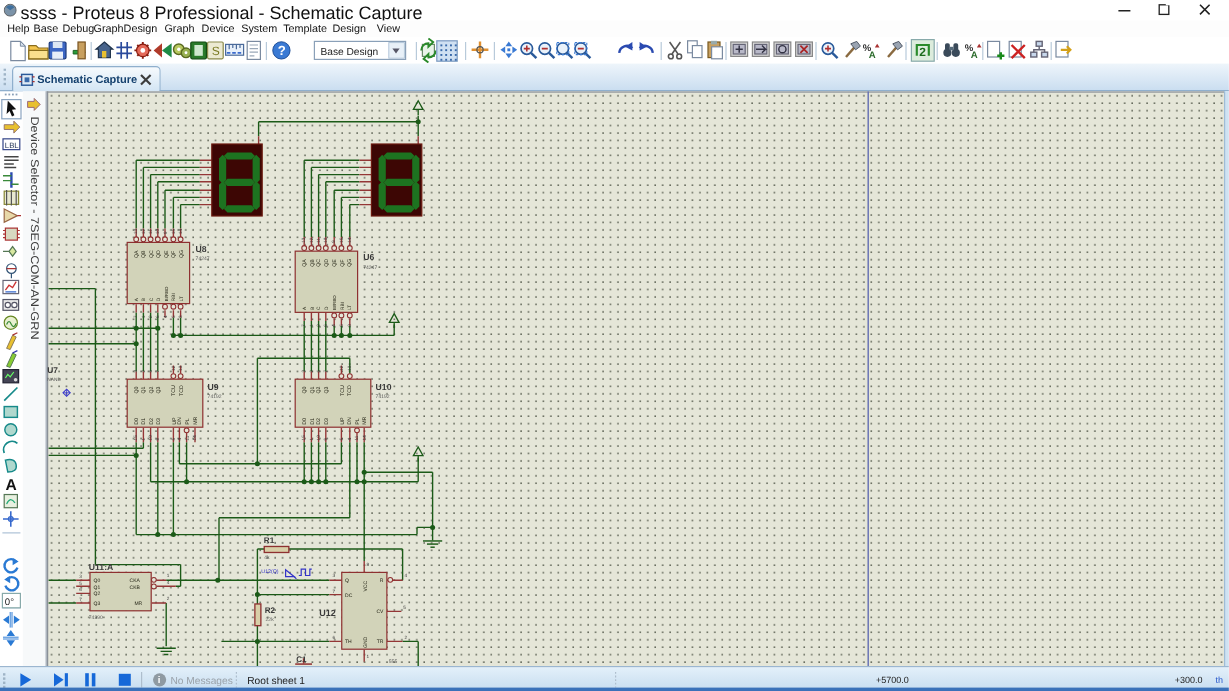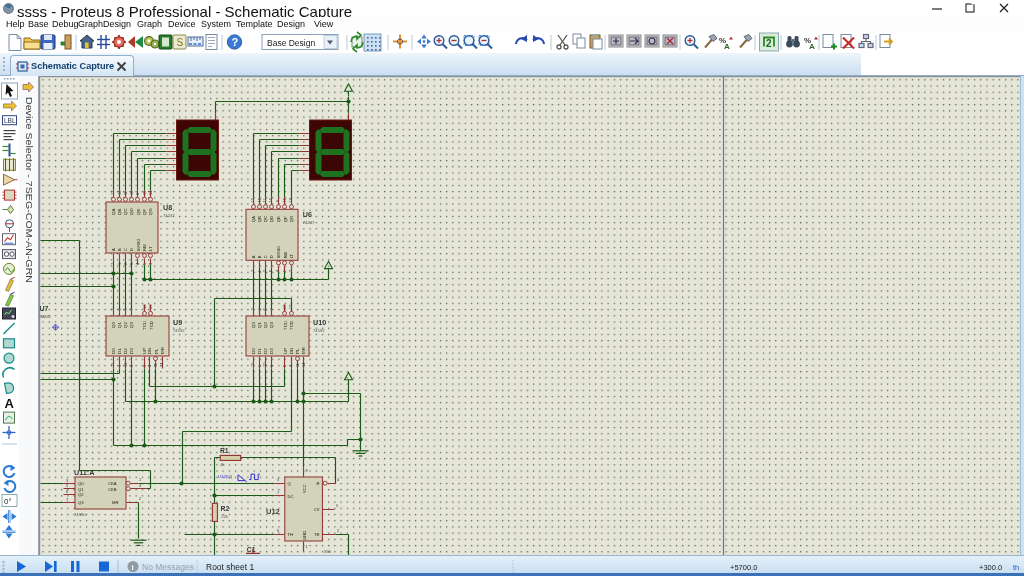--- a/index.html
+++ b/index.html
@@ -1,19 +1,19 @@
 <!DOCTYPE html>
 <html><head><meta charset="utf-8"><style>
 *{margin:0;padding:0;box-sizing:border-box}
 html,body{width:1024px;height:576px;overflow:hidden;font-family:"Liberation Sans",sans-serif;background:#fff}
 .abs{position:absolute}
 #titlebar{position:absolute;left:0;top:0;width:1024px;height:17px;background:#ffffff;font-size:15px;color:#111}
 #menubar{position:absolute;left:0;top:17px;width:1024px;height:14px;background:#fdfdfd;font-size:9px;color:#111}
 .mi{position:absolute;top:2px}
-#tabbar{position:absolute;left:0;top:53px;width:861px;height:23px;background:linear-gradient(#eef5fb,#c9ddf0)}
+#tabbar{position:absolute;left:0;top:53px;width:1024px;height:23px;background:linear-gradient(#eef5fb,#c9ddf0)}
 #tab{position:absolute;left:10px;top:2px;width:124px;height:21px;background:linear-gradient(#f6fafd,#d3e5f4);border:1px solid #8fafcd;border-bottom:none;border-radius:4px 4px 0 0}
 #tabline{position:absolute;left:0px;top:22px;width:1024px;height:1px;background:#8fafcd}
 #devpanel{position:absolute;left:19px;top:76px;width:20px;height:479px;background:#f7f9fa;border-right:1px solid #9aa4ae}
 #statusbar{position:absolute;left:0;top:555px;width:1024px;height:21px;background:linear-gradient(#e3f0fa,#c6dcef);border-top:1px solid #9bb6d0;font-size:8.5px}
 #winbot{position:absolute;left:0;top:573px;width:1024px;height:3px;background:#3a71b9}
 #winright{position:absolute;left:1020px;top:76px;width:4px;height:479px;background:#cfe2f2;border-left:1px solid #9fbcd6}
 </style></head><body>
 <div id="titlebar">
  <svg class="abs" style="left:3px;top:3px" width="11" height="11">
       <circle cx="5.5" cy="5.5" r="5" fill="#7c93a8"></circle>

